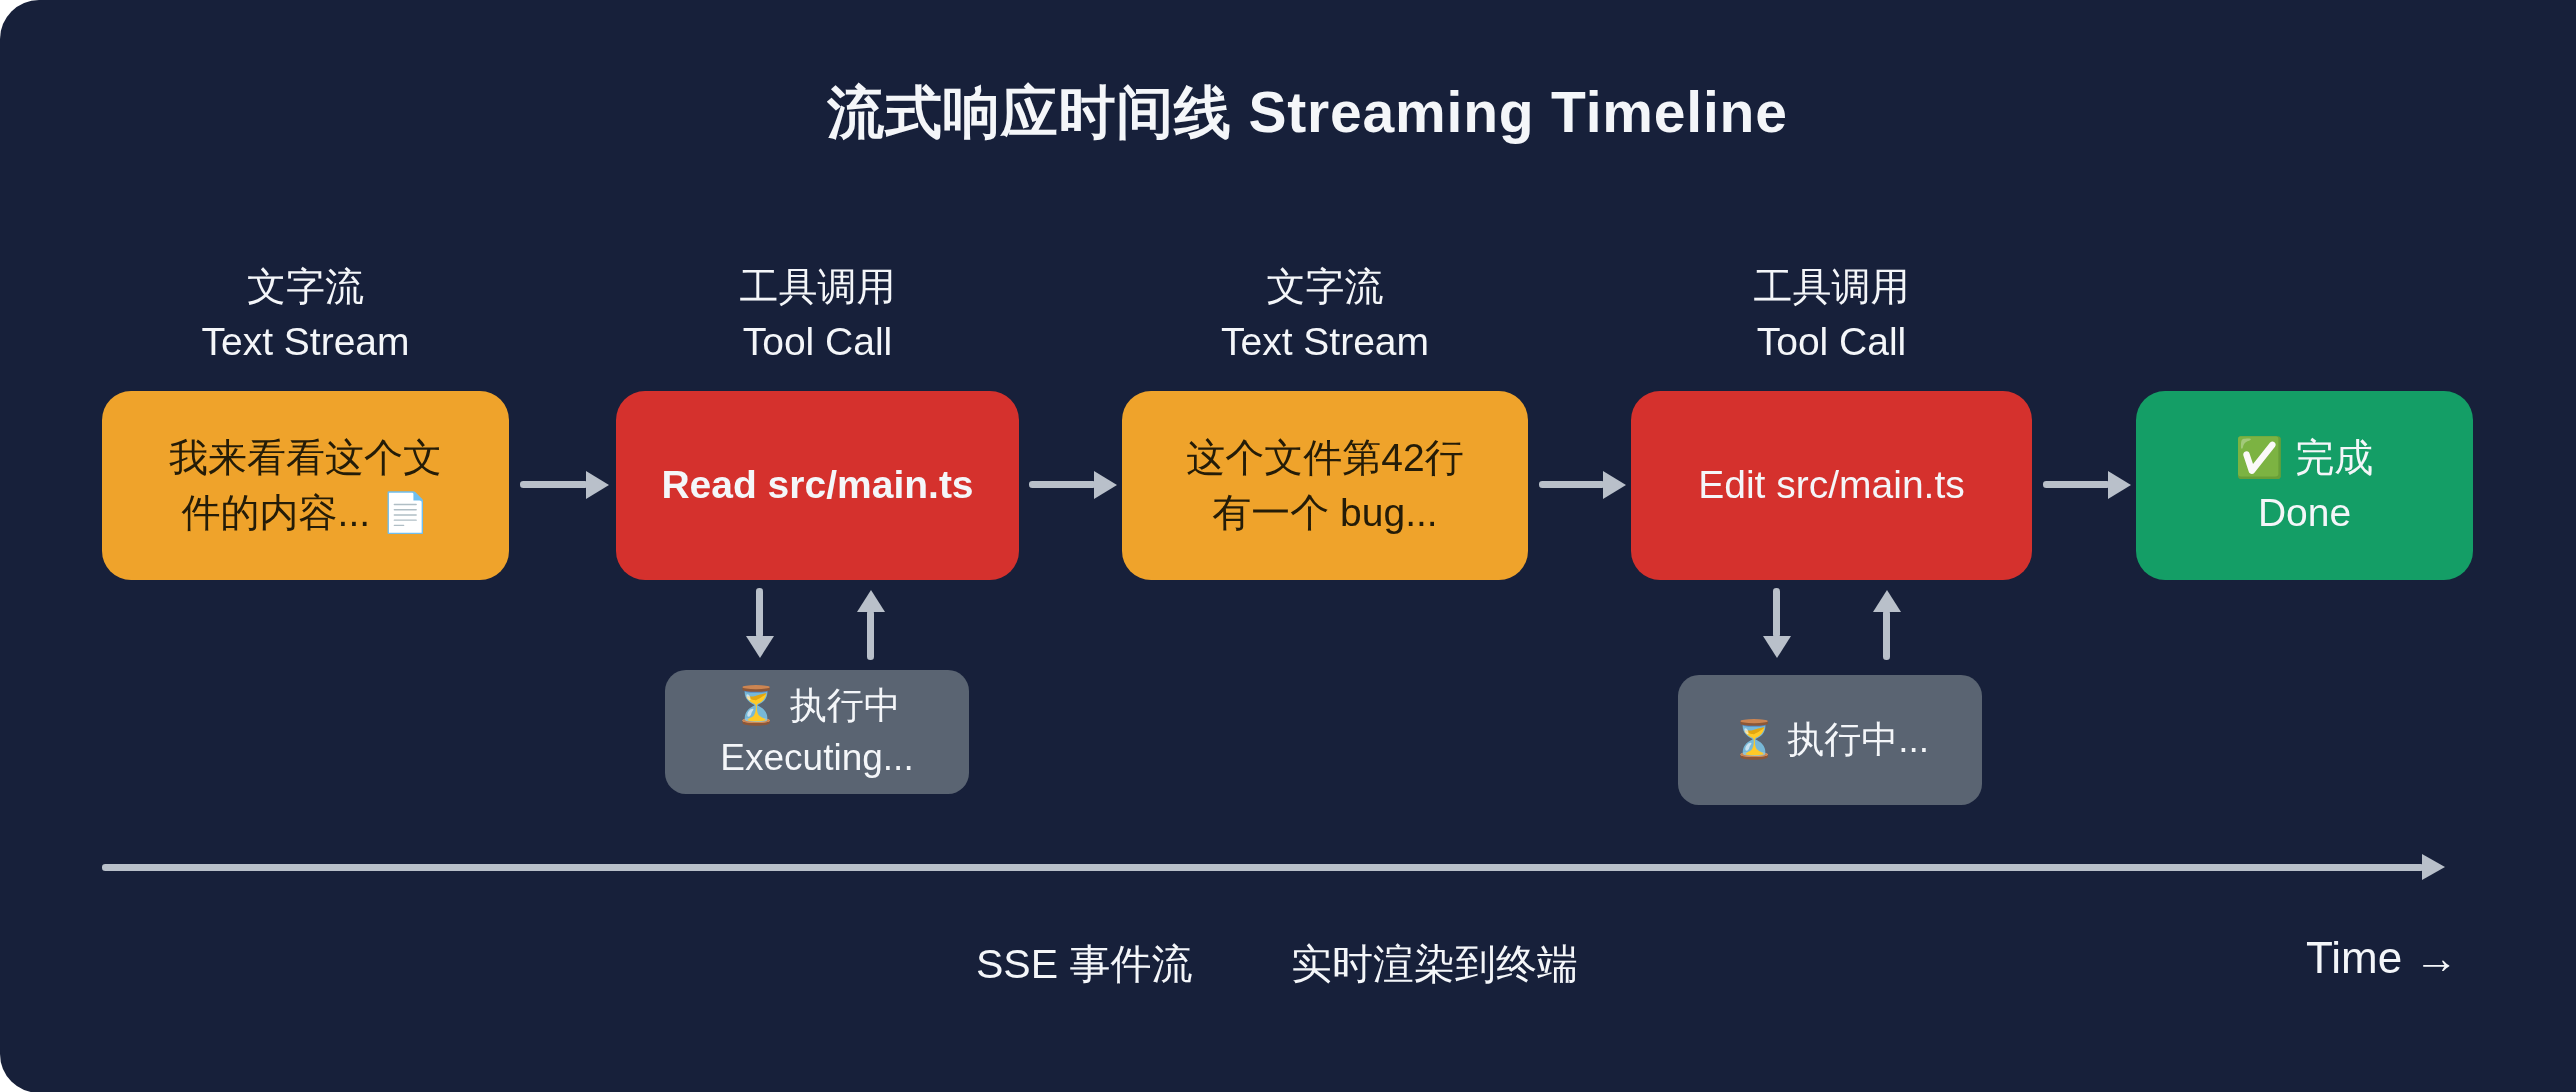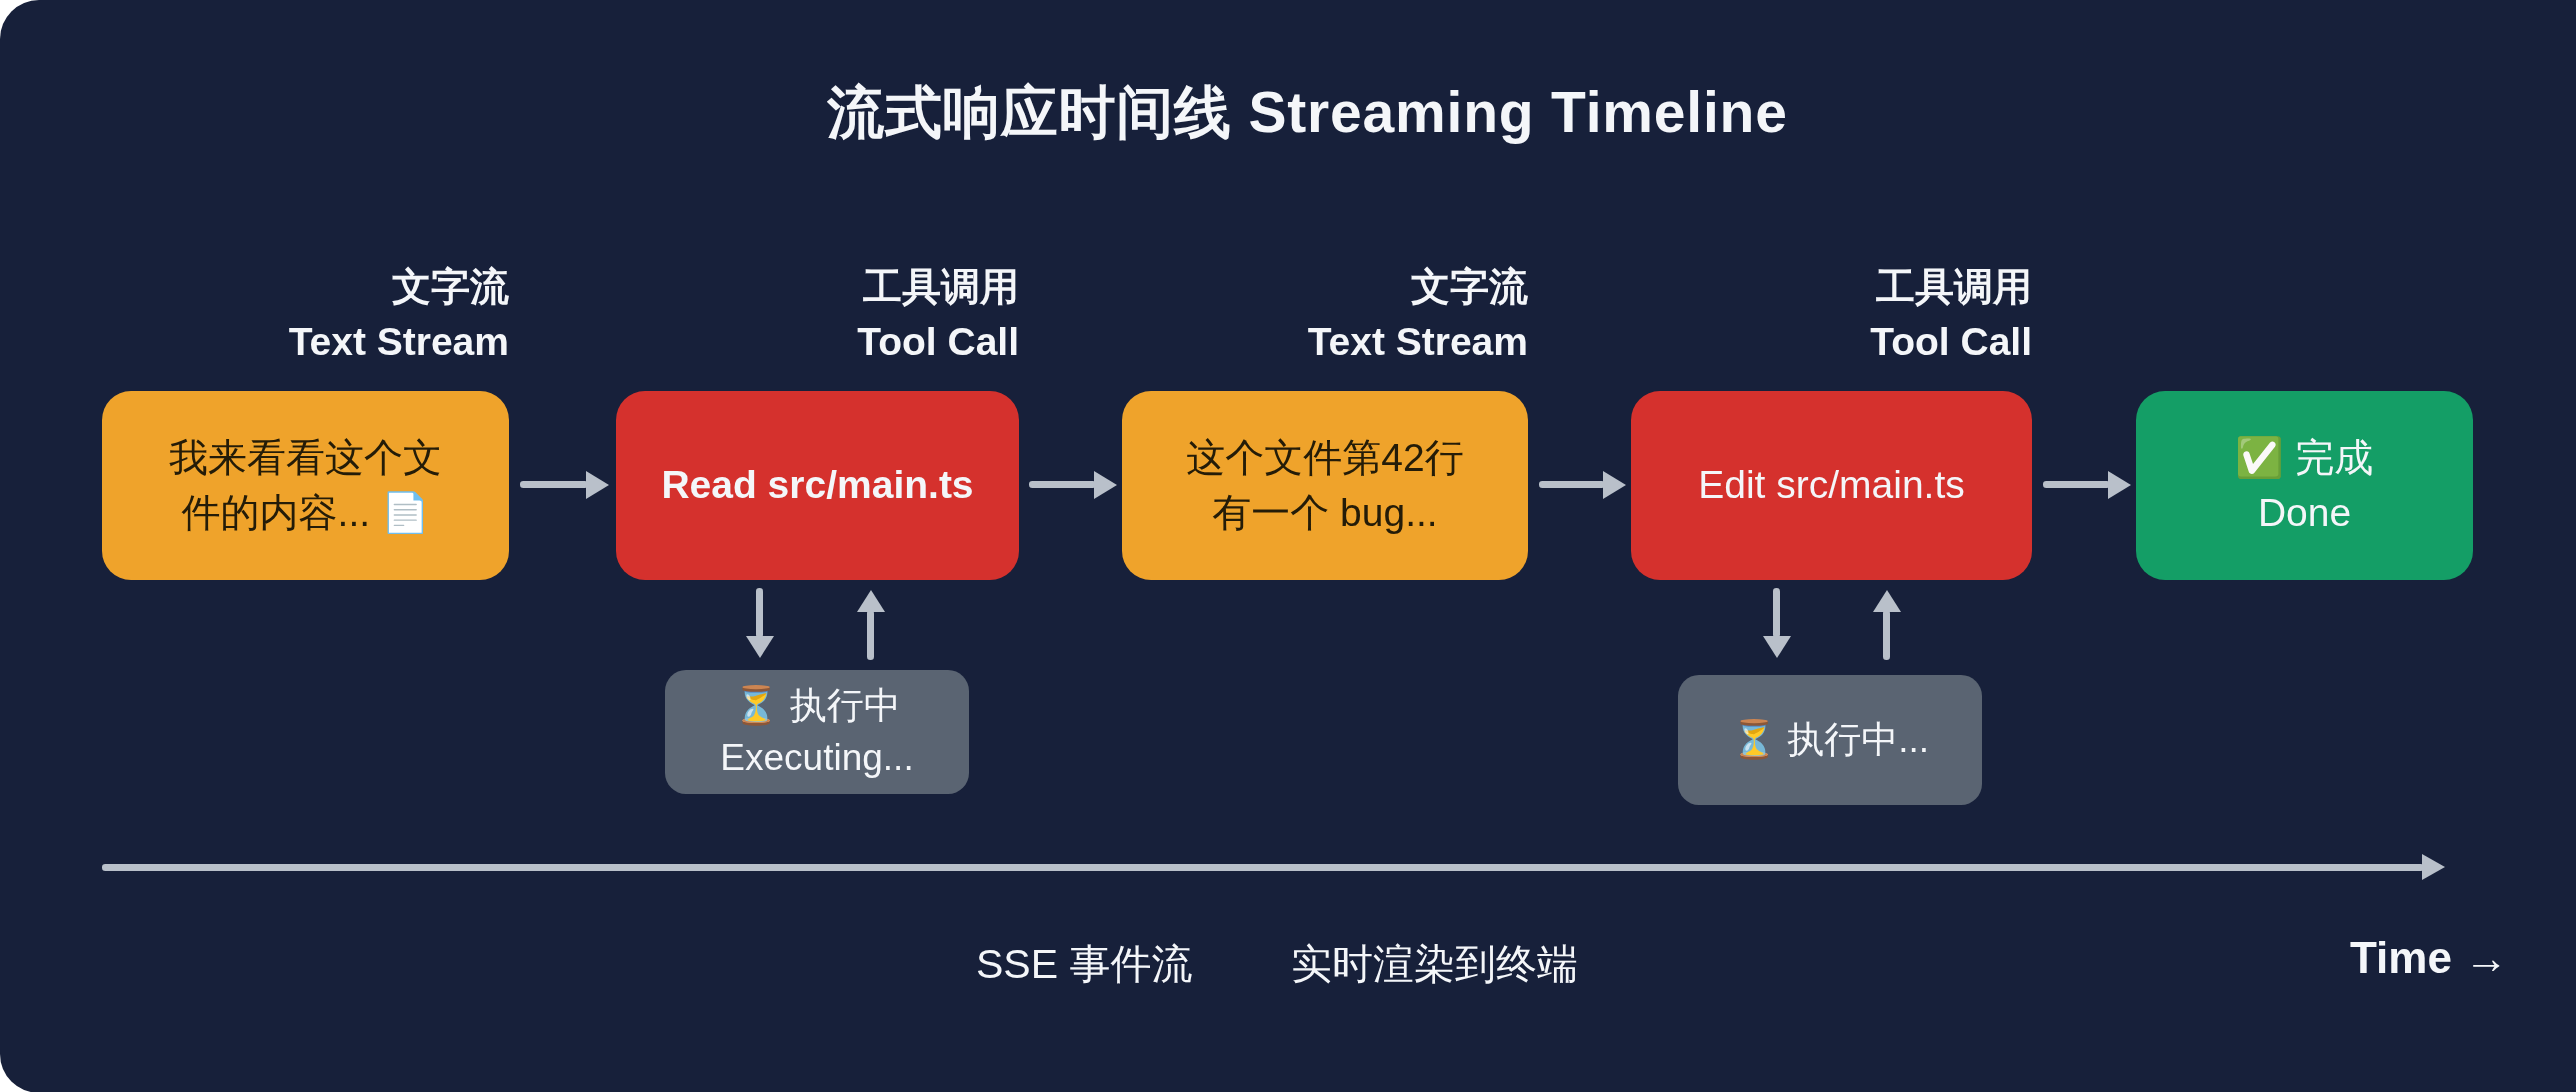--- a/index.html
+++ b/index.html
@@ -25,23 +25,23 @@
     text-align: center;
     font-size: 57px;
     font-weight: 700;
     color: var(--light_text, #f4f6f9);
     letter-spacing: 0.8px;
   }
   .label {
     position: absolute;
     top: 259px;
     height: 114px;
-    text-align: right;
+    text-align: center;
     font-size: 39px;
-    font-weight: 700;
+    font-weight: 400;
     line-height: 1.42;
     color: var(--light_text, #f4f6f9);
     white-space: pre-line;
   }
   .box {
     position: absolute;
     top: 391px;
     height: 189px;
     border-radius: 29px;
     display: flex;
@@ -137,23 +137,22 @@
     border-bottom: 13px solid transparent;
   }
   .axis-label {
     position: absolute;
     top: 937px;
     font-size: 41px;
     font-weight: 400;
     color: var(--light_text, #f4f6f9);
   }
   .axis-label.time {
-    font-weight: 700;
+    font-weight: 400;
     font-size: 44px;
-    margin-left: 44px;
   }
 </style>
 </head>
 <body>
 
 <div id="canvas">
 
   <div class="title">流式响应时间线 Streaming Timeline</div>
 
   <div class="label" style="left:102px; width:407px;">文字流

